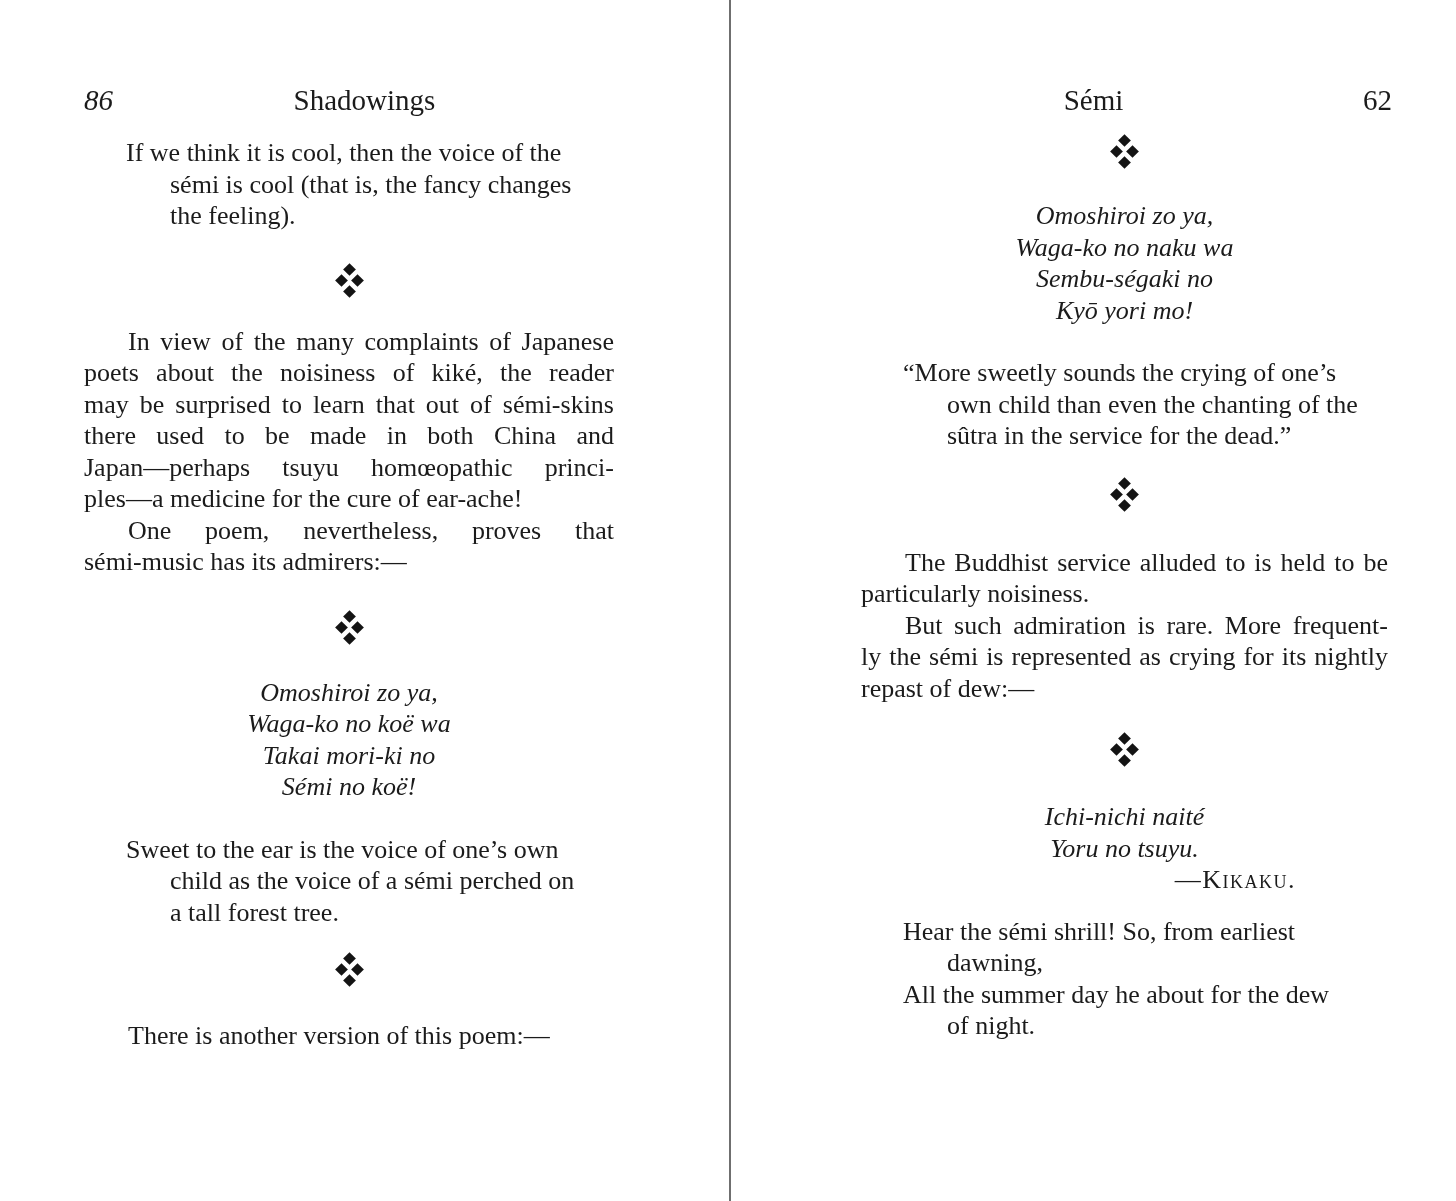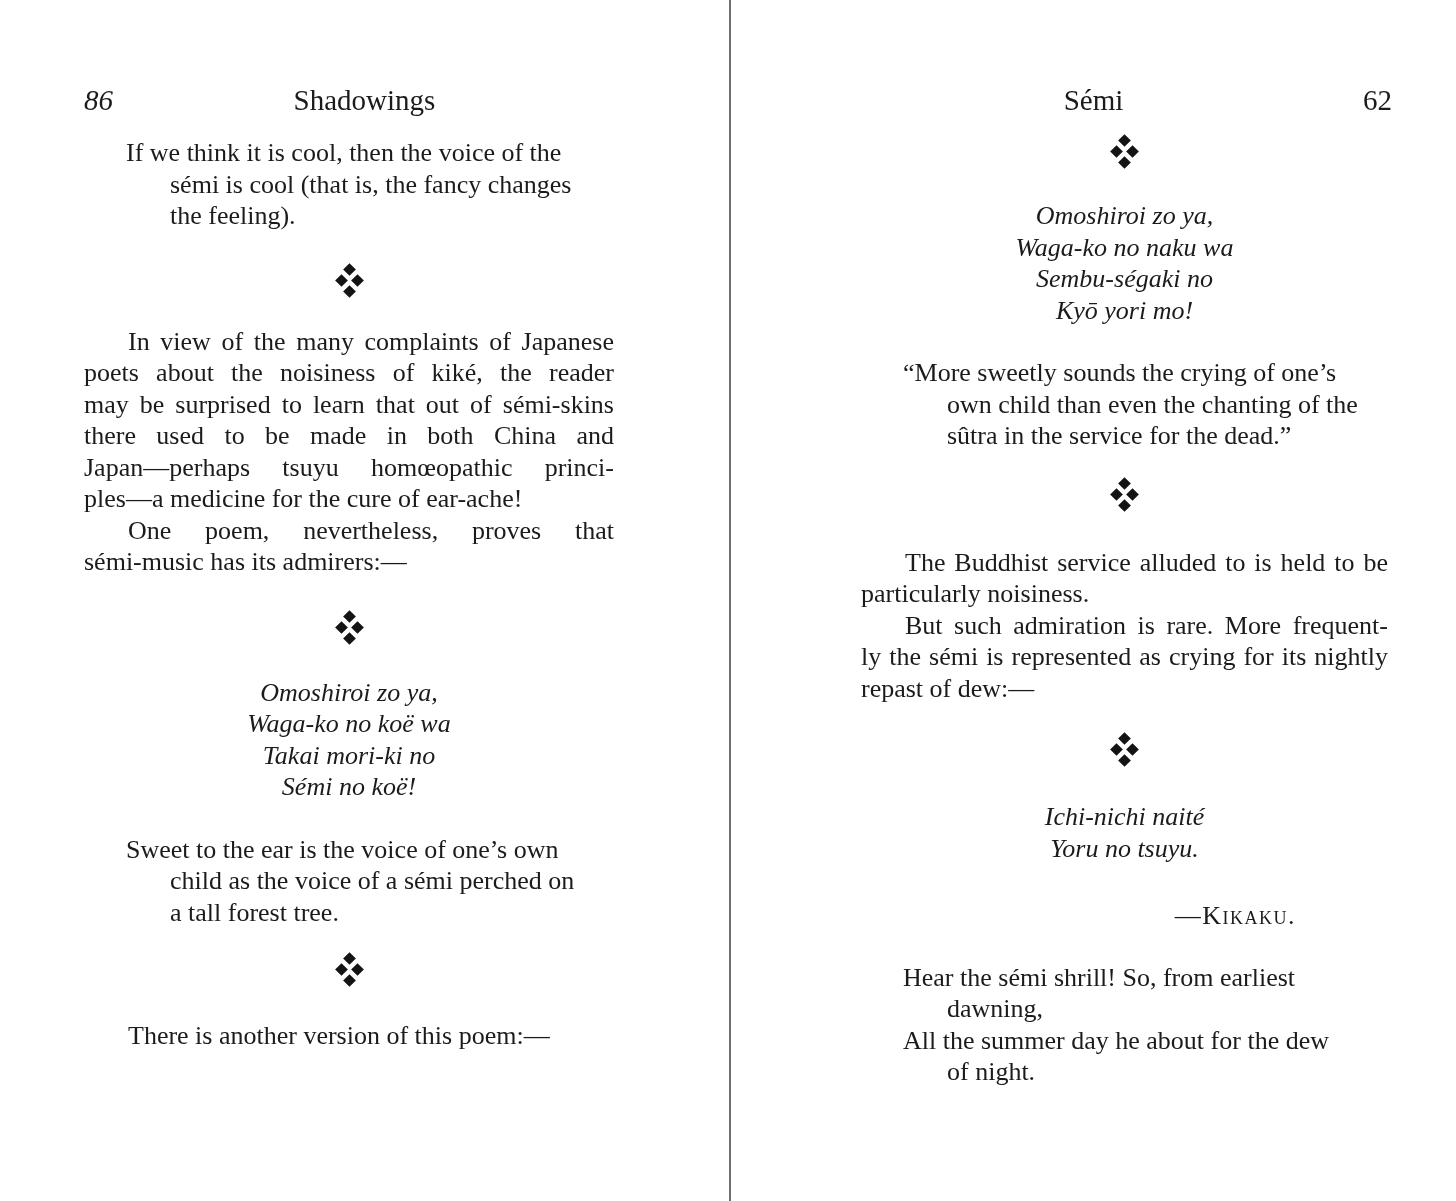--- a/index.html
+++ b/index.html
@@ -64,21 +64,20 @@
   .para .pline.plast  { text-align-last: left; }
 
   
   .poem { text-align: center; font-style: italic; }
   .poem .attribution {
     font-style: normal;
     font-variant: small-caps;
     letter-spacing: 1.5px;
     text-align: right;
     padding-right: 92px;
-    margin-top: 36px;
   }
 
   .body-line.indented { margin-left: 44px; }
 
   
   .fleuron {
     position: relative;
     width: 25px;
     height: 31px;
     margin: 0 auto;
@@ -222,21 +221,21 @@
           <i></i>
           <i></i>
         </div>
 
       <div class="poem" style="margin-top:36px">
         <div class="poem-line">Ichi-nichi naité</div>
         <div class="poem-line">Yoru no tsuyu.</div>
         <div class="attribution">—Kikaku.</div>
       </div>
 
-      <div class="quote" style="margin-top:30px">
+      <div class="quote" style="margin-top:20px">
         <div class="qline first">Hear the sémi shrill! So, from earliest</div>
         <div class="qline">dawning,</div>
         <div class="qline first">All the summer day he about for the dew</div>
         <div class="qline">of night.</div>
       </div>
 
     </div>
   </div>
 
 </div>

